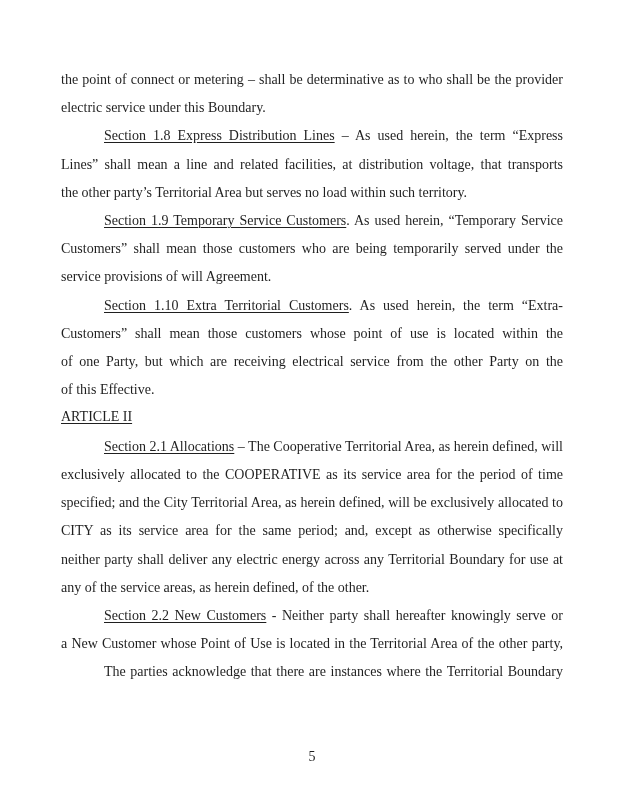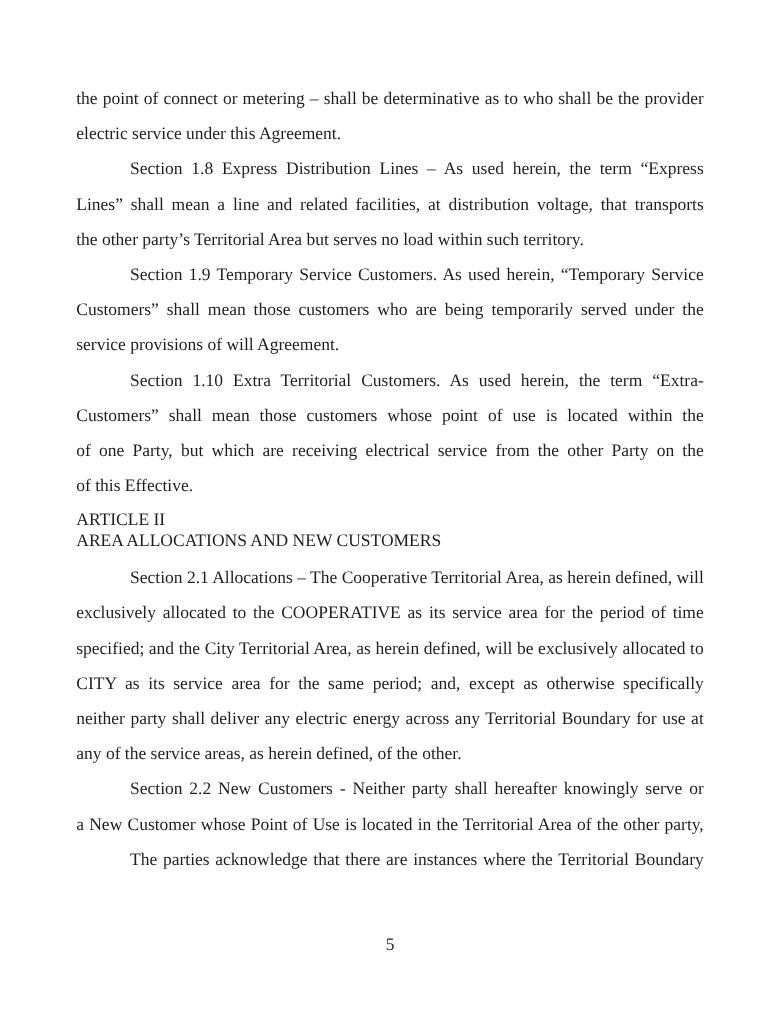--- a/index.html
+++ b/index.html
@@ -36,60 +36,60 @@
   .line.indent { text-indent: 43px; }
   .block.heading {
     text-align: left;
     padding: 5px 0 7px 0;
   }
   .block.heading .line {
     line-height: 16.5px;
     height: 16.5px;
   }
   .u {
+    text-decoration: underline;
     text-decoration-thickness: 1px;
     text-underline-offset: 2px;
   }
   .page-number {
     position: absolute;
     left: 0;
     right: 0;
     top: 749px;
     text-align: center;
     line-height: 16px;
   }
 </style>
 </head>
 <body>
 
 <div class="page">
   <main class="content">
       <div class="block para">
         <div class="line just"><span>the point of connect or metering – shall be determinative as to who shall be the provider of the</span></div>
-        <div class="line"><span>electric service under this Agreement.</span></div>
+        <div class="line"><span>electric service under this Boundary.</span></div>
       </div>
       <div class="block para">
         <div class="line just indent"><span class="u">Section 1.8 Express Distribution Lines</span><span> – As used herein, the term “Express Distribution</span></div>
         <div class="line just"><span>Lines” shall mean a line and related facilities, at distribution voltage, that transports power through</span></div>
         <div class="line"><span>the other party’s Territorial Area but serves no load within such territory.</span></div>
       </div>
       <div class="block para">
         <div class="line just indent"><span class="u">Section 1.9 Temporary Service Customers</span><span>. As used herein, “Temporary Service</span></div>
         <div class="line just"><span>Customers” shall mean those customers who are being temporarily served under the temporary</span></div>
         <div class="line"><span>service provisions of will Agreement.</span></div>
       </div>
       <div class="block para">
         <div class="line just indent"><span class="u">Section 1.10 Extra Territorial Customers</span><span>. As used herein, the term “Extra-Territorial</span></div>
         <div class="line just"><span>Customers” shall mean those customers whose point of use is located within the Territorial Area</span></div>
         <div class="line just"><span>of one Party, but which are receiving electrical service from the other Party on the Effective Date</span></div>
         <div class="line"><span>of this Effective.</span></div>
       </div>
       <div class="block heading">
         <div class="line"><span class="u">ARTICLE II</span></div>
-        <div class="line"><span>AREA ALLOCATIONS AND NEW CUSTOMERS</span></div>
       </div>
       <div class="block para">
         <div class="line just indent"><span class="u">Section 2.1 Allocations</span><span> – The Cooperative Territorial Area, as herein defined, will be</span></div>
         <div class="line just"><span>exclusively allocated to the COOPERATIVE as its service area for the period of time hereinafter</span></div>
         <div class="line just"><span>specified; and the City Territorial Area, as herein defined, will be exclusively allocated to the</span></div>
         <div class="line just"><span>CITY as its service area for the same period; and, except as otherwise specifically provided herein,</span></div>
         <div class="line just"><span>neither party shall deliver any electric energy across any Territorial Boundary for use at retail in</span></div>
         <div class="line"><span>any of the service areas, as herein defined, of the other.</span></div>
       </div>
       <div class="block para">

